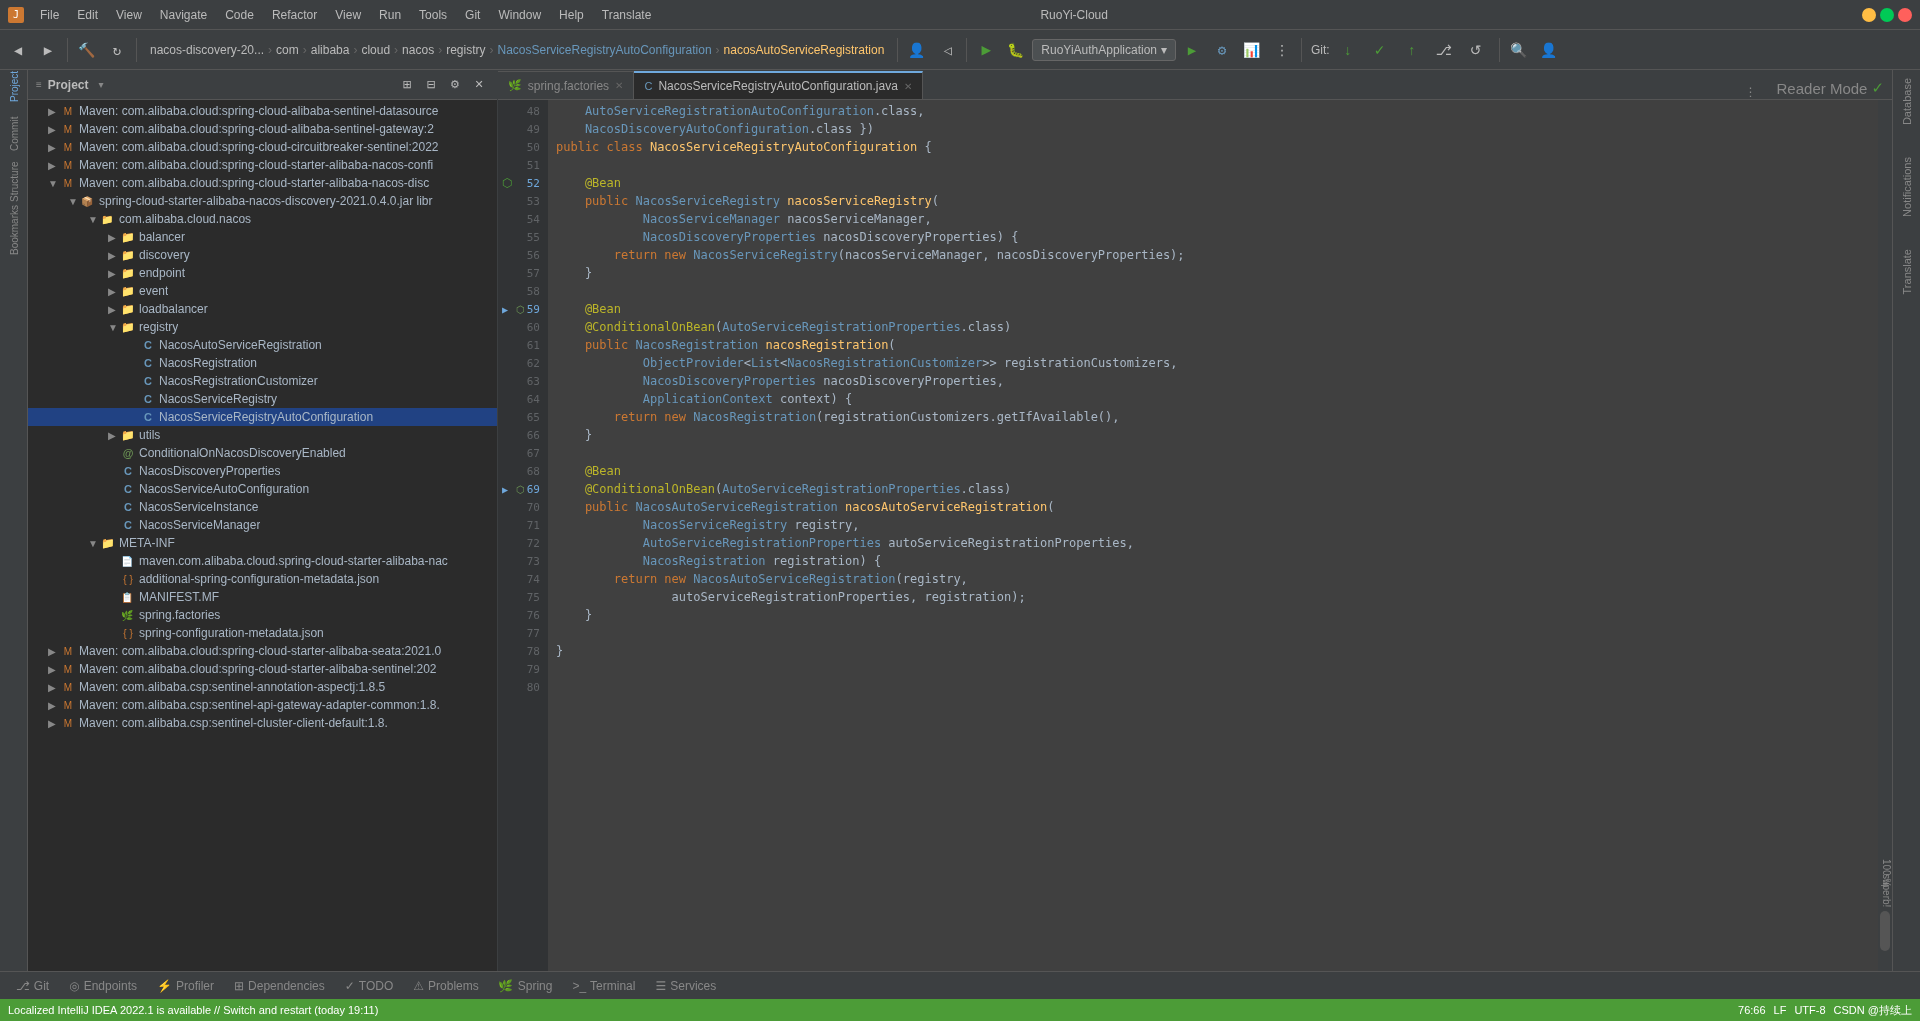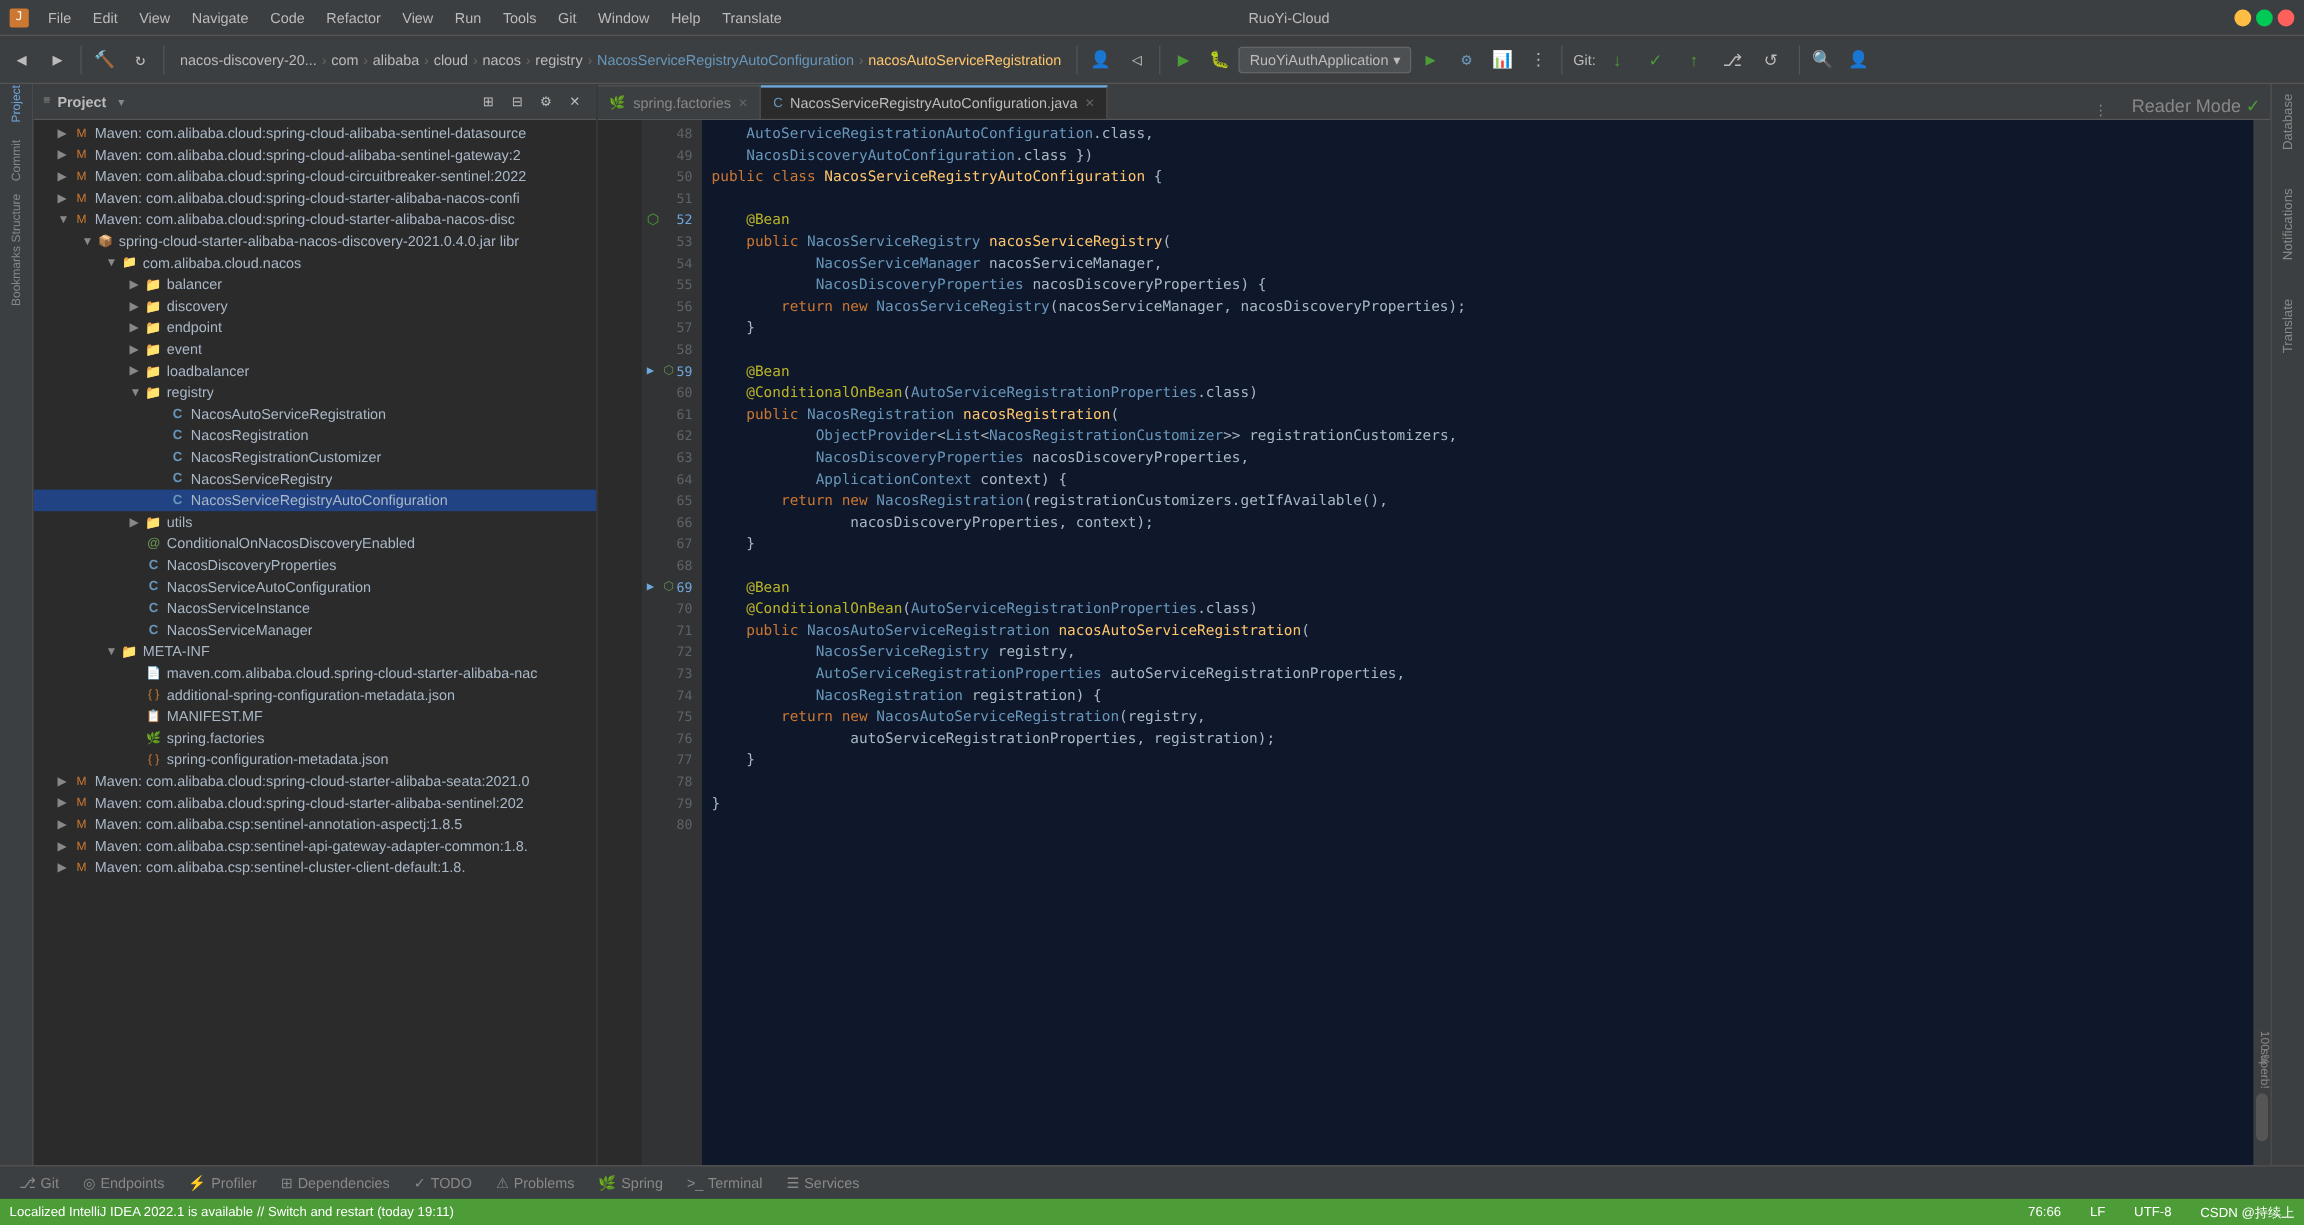--- a/index.html
+++ b/index.html
@@ -58,21 +58,21 @@
     .tab { display: flex; align-items: center; padding: 4px 10px; gap: 6px; cursor: pointer; font-family: sans-serif; font-size: 12px; color: #888; background: #3c3f41; border-right: 1px solid #555; height: 28px; border-top: 1px solid #555; }
     .tab.active { background: #2b2b2b; color: #bbbbbb; border-top: 2px solid #6fa8dc; border-bottom: none; }
     .tab .tab-close { color: #666; font-size: 10px; cursor: pointer; }
     .tab .tab-icon { font-size: 11px; }
     .tab-icon-java { color: #6897bb; }
     .tab-icon-factories { color: #6a9153; }
     #tab-more { margin-left: auto; display: flex; align-items: center; padding: 0 8px; color: #888; cursor: pointer; }
     #reader-mode { margin-left: 4px; padding: 2px 8px; font-family: sans-serif; font-size: 15px; color: #888; display: flex; align-items: center; gap: 4px; }
 
     
-    #code-editor { flex: 1; display: flex; overflow: hidden; background: #0f172a; margin-left: 37px; }
+    #code-editor { flex: 1; display: flex; overflow: hidden; background: #404040; }
     #gutter { width: 50px; background: #313335; flex-shrink: 0; display: flex; flex-direction: column; padding-top: 2px; }
     .line-num { height: 18px; display: flex; align-items: center; justify-content: flex-end; padding-right: 8px; color: #606366; font-size: 11px; position: relative; flex-shrink: 0; }
     .line-num .gutter-icon { position: absolute; left: 2px; font-size: 10px; color: #6a9153; }
     #code-content { flex: 1; overflow: auto; padding: 2px 0; }
     #code-content::-webkit-scrollbar { width: 8px; height: 8px; }
     #code-content::-webkit-scrollbar-track { background: #3c3f41; }
     #code-content::-webkit-scrollbar-thumb { background: #555; border-radius: 4px; }
     .code-line { height: 18px; display: flex; align-items: flex-end; padding: 0 8px; white-space: pre; font-size: 12px; line-height: 18px; }
     .kw { color: #cc7832; }
     .cls { color: #ffc66d; }
@@ -81,21 +81,21 @@
     .type { color: #6897bb; }
 
     
     #right-panel { width: 28px; background: #3c3f41; display: flex; flex-direction: column; align-items: center; padding-top: 4px; gap: 2px; border-left: 1px solid #555; flex-shrink: 0; }
     .right-label { writing-mode: vertical-rl; transform: rotate(180deg); font-family: sans-serif; font-size: 11px; color: #888; cursor: pointer; padding: 4px 2px; text-orientation: mixed; }
 
     
     #bottom-bar { height: 28px; background: #3c3f41; display: flex; align-items: center; padding: 0 8px; gap: 4px; border-top: 1px solid #555; flex-shrink: 0; font-family: sans-serif; font-size: 12px; color: #888; }
     .bottom-tab { display: flex; align-items: center; gap: 4px; padding: 2px 8px; cursor: pointer; border-radius: 3px; }
     #status-bar { height: 22px; background: #4c9c37; display: flex; align-items: center; padding: 0 8px; gap: 8px; flex-shrink: 0; font-family: sans-serif; font-size: 11px; color: white; }
-    .status-right { margin-left: auto; display: flex; gap: 24px; align-items: center; }
+    .status-right { margin-left: auto; display: flex; gap: 8px; align-items: center; }
   </style>
 </head>
 <body>
 
 <div id="titlebar">
   <div class="logo">J</div>
   <div class="menu-items">
     <span class="menu-item">File</span>
     <span class="menu-item">Edit</span>
     <span class="menu-item">View</span>
@@ -594,23 +594,20 @@
         <div class="code-line">
           <span class="type">            NacosDiscoveryProperties </span><span>nacosDiscoveryProperties,</span>
         </div>
         <div class="code-line">
           <span class="type">            ApplicationContext </span><span>context) {</span>
         </div>
         <div class="code-line">
           <span class="kw">        return new </span><span class="type">NacosRegistration</span><span>(registrationCustomizers.getIfAvailable(),</span>
         </div>
         <div class="code-line">
-          <span>                nacosDiscoveryProperties, context);</span>
-        </div>
-        <div class="code-line">
           <span>    }</span>
         </div>
         <div class="code-line"></div>
         <div class="code-line">
           <span class="ann">    @Bean</span>
         </div>
         <div class="code-line">
           <span class="ann">    @ConditionalOnBean</span><span>(</span><span class="type">AutoServiceRegistrationProperties</span><span>.class)</span>
         </div>
         <div class="code-line">

